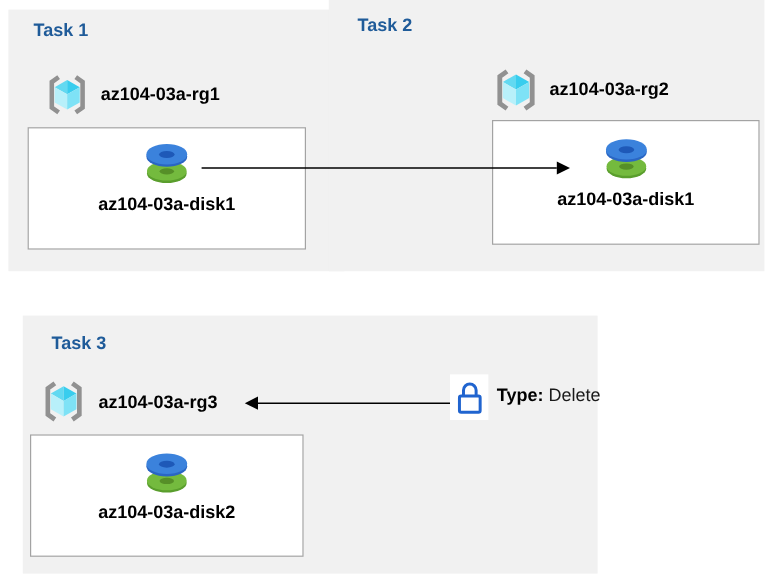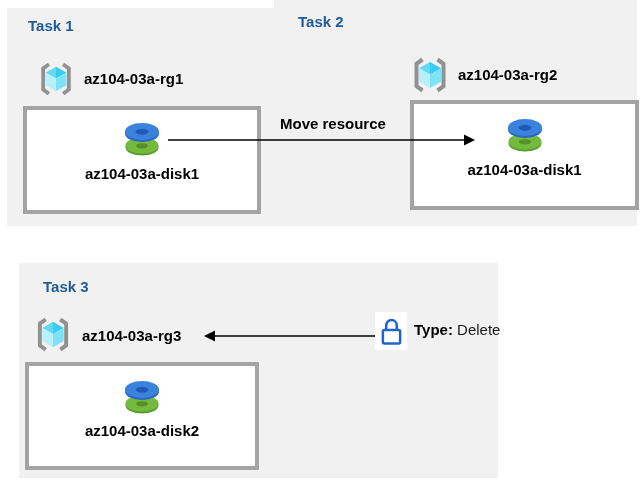--- a/index.html
+++ b/index.html
@@ -11,21 +11,21 @@
   .task-label{
     position:absolute;font-size:15px;font-weight:bold;color:#1f5b99;
     line-height:18px;white-space:nowrap;
   }
   .rg-name,.res-name{
     position:absolute;font-size:15px;font-weight:bold;color:#000;
     line-height:18px;white-space:nowrap;
   }
   .icon{position:absolute;}
   .res-box{
-    position:absolute;background:#ffffff;border:4px solid #a3a3a3;
+    position:absolute;background:#ffffff;border:1px solid #a3a3a3;
   }
   .res-box .icon{left:50%;transform:translateX(-50%);}
   .res-box .res-name{left:0;width:100%;text-align:center;}
   .arrow{position:absolute;overflow:visible;}
   .move-label{
     position:absolute;font-size:15px;font-weight:bold;color:#000;
     line-height:18px;white-space:nowrap;
   }
   .lock-chip{
     position:absolute;left:375px;top:312px;width:32px;height:38px;
@@ -99,21 +99,20 @@
     <div class="res-box" style="left:136px;top:100px;width:221px;height:102px;">
       <span class="icon" style="top:13px;">
         <svg width="36" height="36">
             <use href="#icon-disk"></use>
           </svg>
       </span>
       <div class="res-name" style="top:57px;">az104-03a-disk1</div>
     </div>
   </div>
 
-  <div class="move-label" style="left:280px;top:115px;">Move resource</div>
   <svg class="arrow" style="left:168px;top:133px;" width="307" height="14">
     <line x1="0" y1="7" x2="296" y2="7" stroke="#000" stroke-width="1.3"></line>
     <polygon points="296,1.5 307,7 296,12.5" fill="#000"></polygon>
   </svg>
 
   <div class="panel" style="left:19px;top:263px;width:479px;height:215px;">
     <div class="task-label" style="left:24px;top:15px;">Task 3</div>
     <span class="icon" style="left:14px;top:54px;">
       <svg width="40" height="35">
           <use href="#icon-rg"></use>

